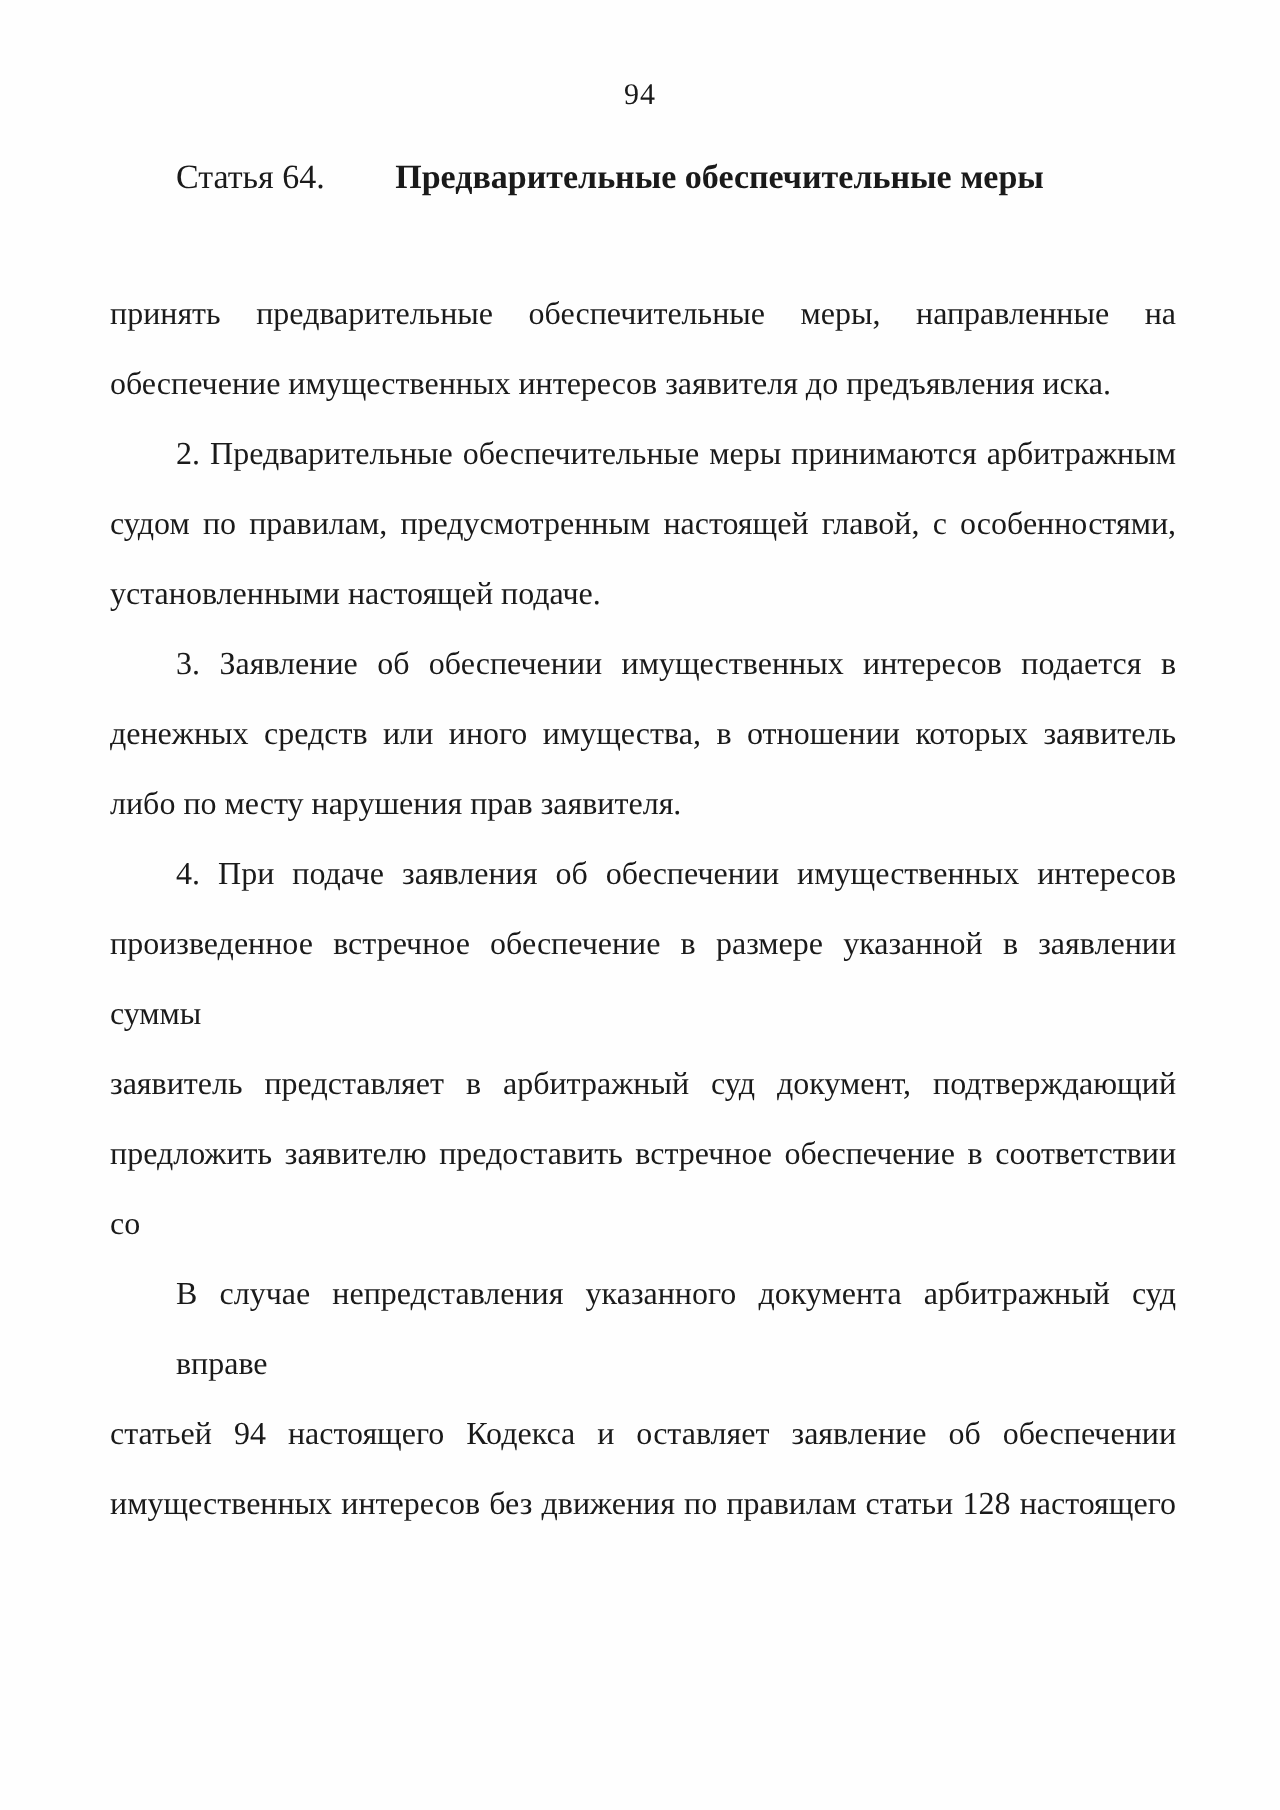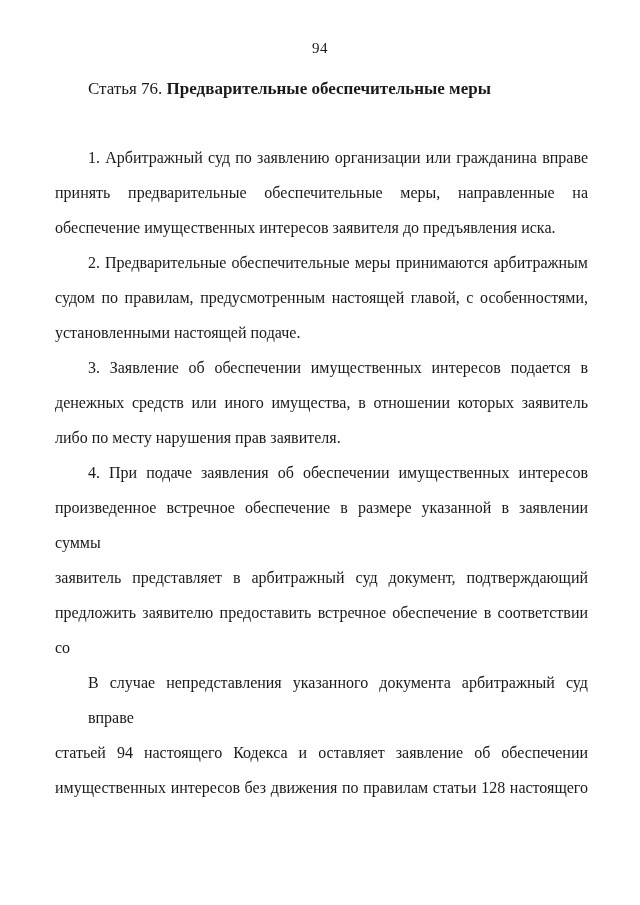--- a/index.html
+++ b/index.html
@@ -24,20 +24,21 @@
     line-height: 16px;
     letter-spacing: 0.5px;
   }
   .heading {
     margin: 22px 52px 0 88px;
     font-size: 17px;
     line-height: 22px;
   }
   .heading .title {
     font-weight: bold;
+    margin-left: 31px;
   }
   .content {
     margin: 40px 52px 0 55px;
     font-size: 16px;
   }
   .line {
     line-height: 35px;
     text-align: justify;
     text-align-last: justify;
   }
@@ -48,24 +49,23 @@
     text-align: center;
     text-align-last: left;
   }
 </style>
 </head>
 <body>
 
 <div class="page">
   <div class="page-number">94</div>
   <div class="heading">
-    <span>Статья 76. </span><span class="title">Предварительные обеспечительные меры</span>
+    <span>Статья 64. </span><span class="title">Предварительные обеспечительные меры</span>
   </div>
   <div class="content" id="article-body">
-      <div class="line indent">1. Арбитражный суд по заявлению организации или гражданина вправе</div>
       <div class="line">принять предварительные обеспечительные меры, направленные на</div>
       <div class="line plain-last">обеспечение имущественных интересов заявителя до предъявления иска.</div>
       <div class="line indent">2. Предварительные обеспечительные меры принимаются арбитражным</div>
       <div class="line">судом по правилам, предусмотренным настоящей главой, с особенностями,</div>
       <div class="line plain-last">установленными настоящей подаче.</div>
       <div class="line indent">3. Заявление об обеспечении имущественных интересов подается в</div>
       <div class="line">денежных средств или иного имущества, в отношении которых заявитель</div>
       <div class="line plain-last">либо по месту нарушения прав заявителя.</div>
       <div class="line indent">4. При подаче заявления об обеспечении имущественных интересов</div>
       <div class="line">произведенное встречное обеспечение в размере указанной в заявлении суммы</div>

